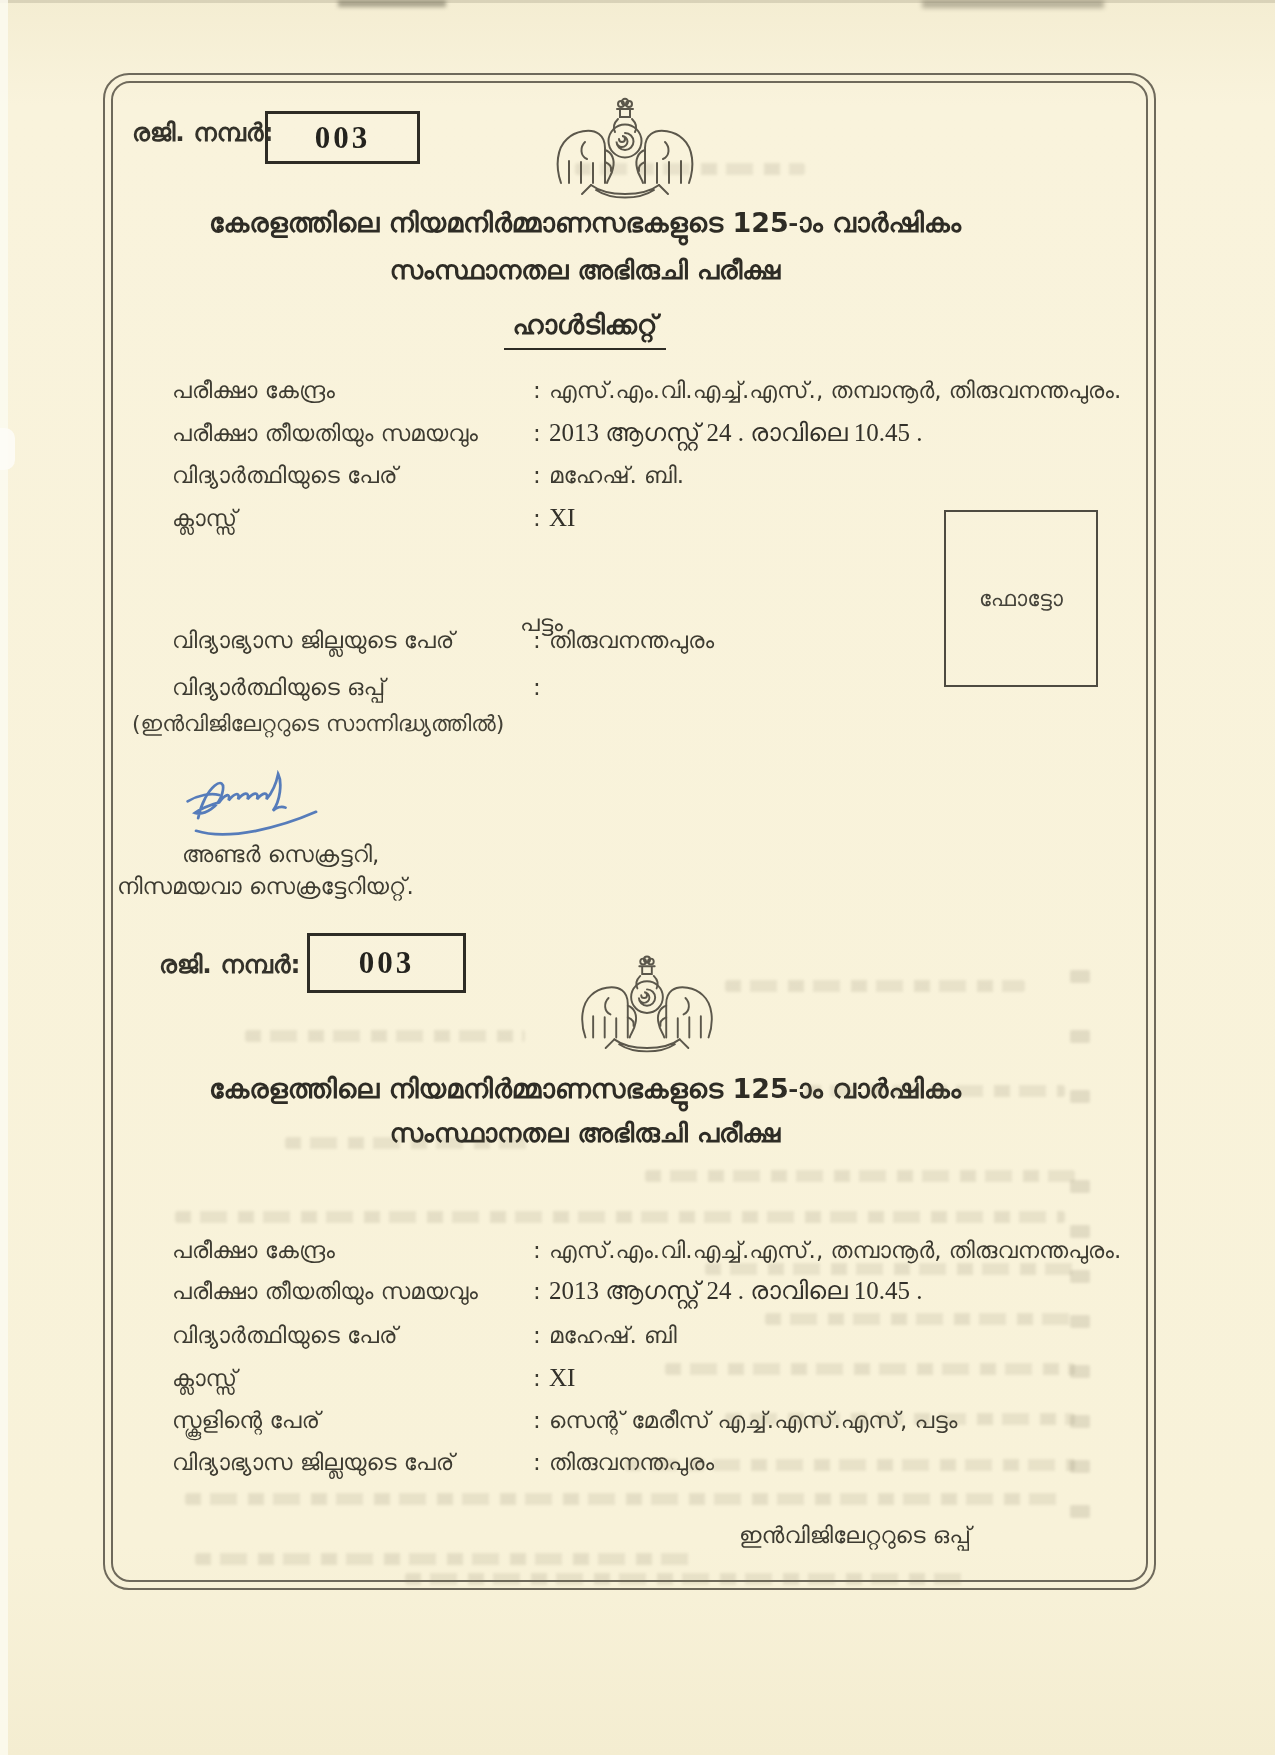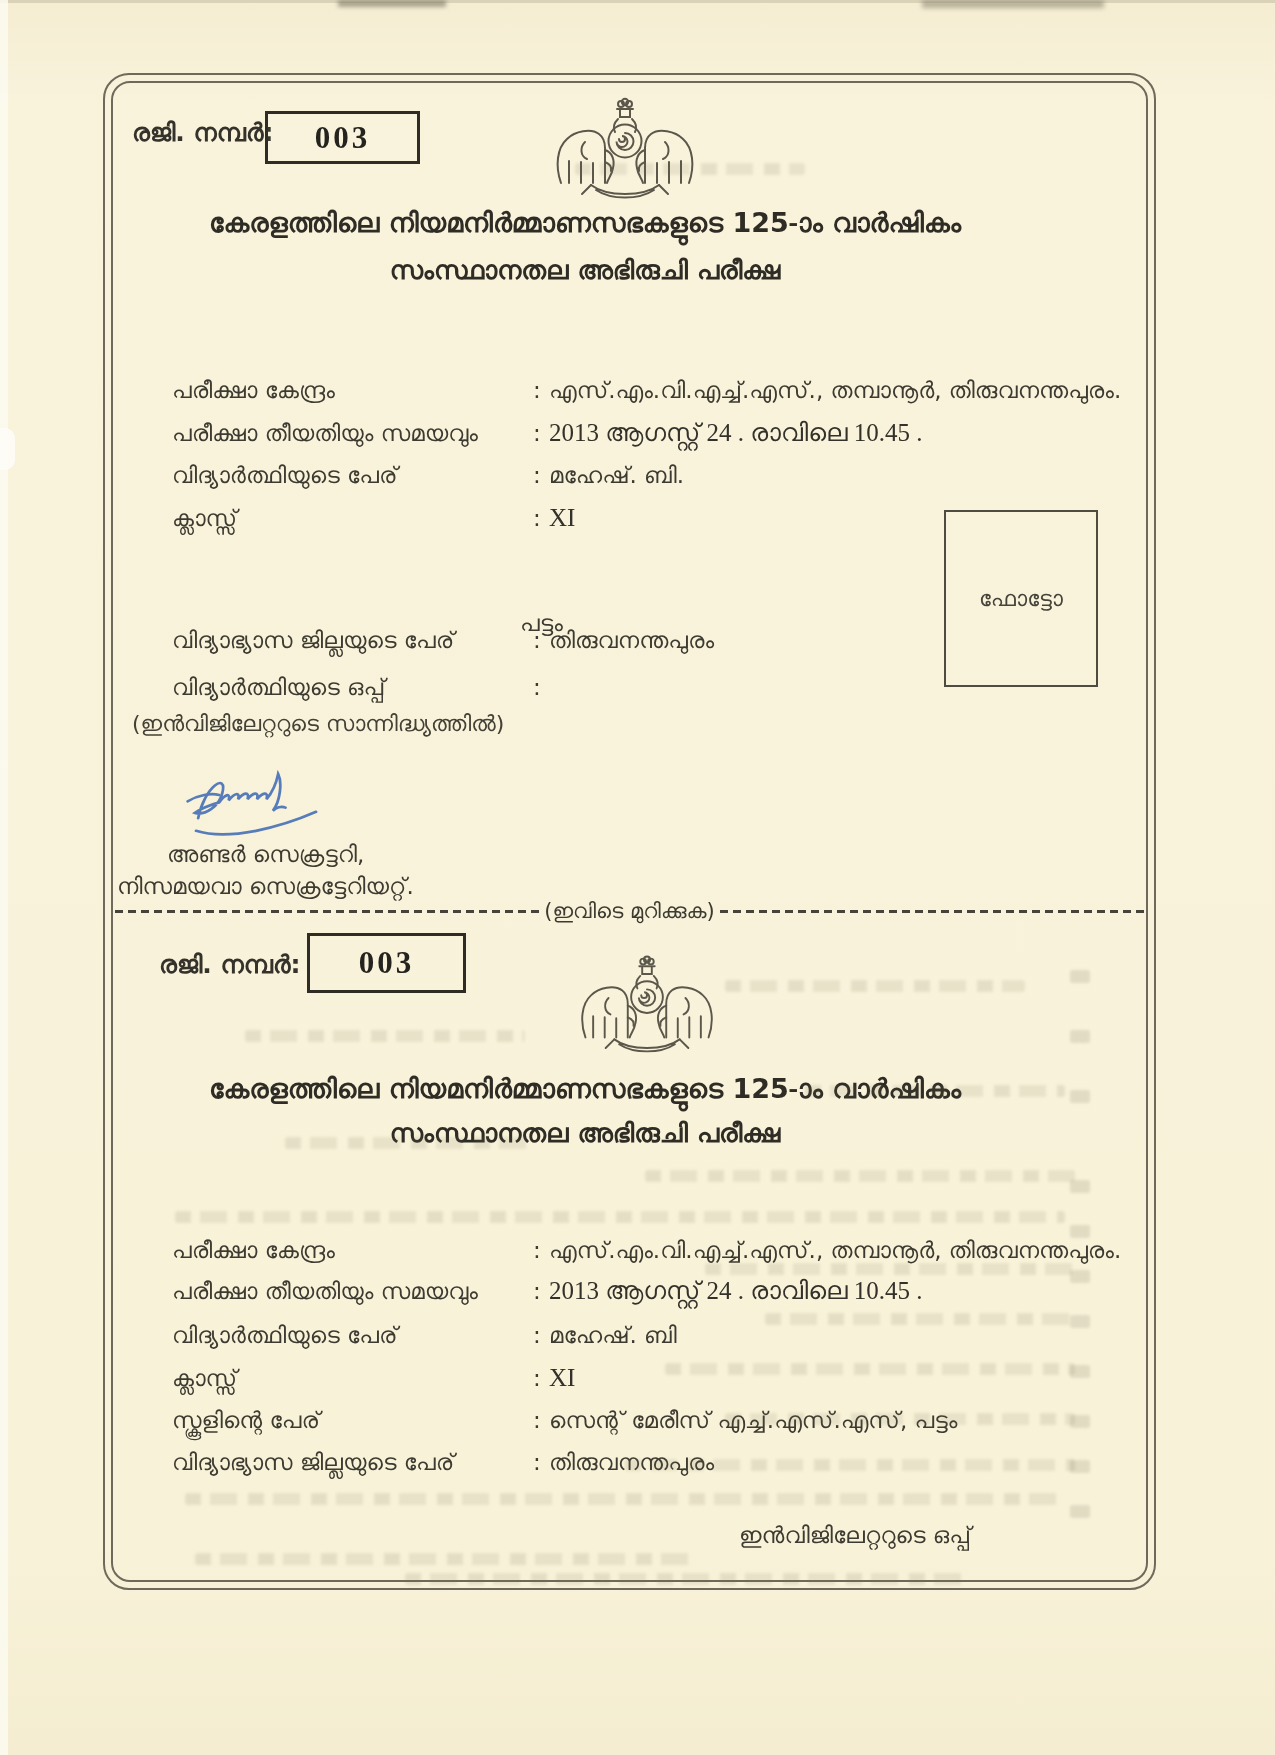--- a/index.html
+++ b/index.html
@@ -100,20 +100,23 @@
       <path d="M71,31 C67,35 66,40 68,44 M85,31 C89,35 90,40 88,44"></path>
       <circle cx="78" cy="53" r="16.5"></circle>
       <path d="M78,45 a8.5,8.5 0 1,1 -8.5,8.5 a5.5,5.5 0 1,0 5.5,-5.5 a3,3 0 1,1 -3,3"></path>
       <path d="M44,97 C60,109 96,109 112,97 M49,102 C64,112 92,112 107,102"></path>
       <path d="M44,97 L35,106 M112,97 L121,106"></path>
     </g>
   </svg>
 
   <div class="abs title t1" style="top:132px;">കേരളത്തിലെ നിയമനിർമ്മാണസഭകളുടെ 125-ാം വാർഷികം</div>
   <div class="abs title t2" style="top:180px;">സംസ്ഥാനതല അഭിരുചി പരീക്ഷ</div>
+  <div class="abs title hallticket" style="top:234px;">
+    <span>ഹാൾടിക്കറ്റ്</span>
+  </div>
 
   <div class="row" style="top:302px;">
     <span class="lbl">പരീക്ഷാ കേന്ദ്രം</span><span class="col">:</span><span class="val">എസ്.എം.വി.എച്ച്.എസ്., തമ്പാനൂർ, തിരുവനന്തപുരം.</span>
   </div>
   <div class="row" style="top:344px;">
     <span class="lbl">പരീക്ഷാ തീയതിയും സമയവും</span><span class="col">:</span><span class="val serif">2013 ആഗസ്റ്റ് 24 .  രാവിലെ 10.45 .</span>
   </div>
   <div class="row" style="top:387px;">
     <span class="lbl">വിദ്യാർത്ഥിയുടെ പേര്</span><span class="col">:</span><span class="val">മഹേഷ്. ബി.</span>
   </div>
@@ -133,28 +136,23 @@
     <span>ഫോട്ടോ</span>
   </div>
 
   <svg class="sig-svg" width="165" height="100" viewBox="0 0 150 95" aria-hidden="true">
     <g stroke="#567cba" stroke-width="2.6" fill="none" stroke-linecap="round">
       <path d="M30,60 C36,30 58,16 53,36 C50,49 36,58 27,55 C34,50 43,47 50,45 C55,38 61,35 59,43 C64,37 70,34 68,42 C73,36 79,34 77,42 C82,36 88,34 86,42 C91,36 97,34 95,42 C100,36 104,28 106,18 C110,26 108,44 101,53 C104,50 109,48 113,50"></path>
       <path d="M20,44 C30,38 42,36 50,38"></path>
       <path d="M28,72 C60,82 110,68 142,54"></path>
     </g>
   </svg>
-  <div class="signatory" style="left:62px;top:766px;">അണ്ടർ സെക്രട്ടറി,</div>
+  <div class="signatory" style="left:77px;top:766px;">അണ്ടർ സെക്രട്ടറി,</div>
   <div class="signatory" style="left:12px;top:798px;">നിസമയവാ സെക്രട്ടേറിയറ്റ്.</div>
 
-  <div class="cutline">
-    <div class="cutdash"></div>
-    <span>(ഇവിടെ മുറിക്കുക)</span>
-    <div class="cutdash"></div>
-  </div>
 
   <div class="abs reg-label" style="left:54px;top:875px;">രജി. നമ്പർ:</div>
   <div class="abs reg-box" style="left:202px;top:858px;width:153px;height:54px;">
     <span>003</span>
   </div>
 
   <svg class="emblem" style="left:467px;top:870px;" width="150" height="108" viewBox="0 0 156 110" aria-hidden="true">
     <g stroke="#4b473c" stroke-width="2" fill="none" stroke-linecap="round" opacity="0.9">
       <g>
         <path d="M14,95 C8,78 10,60 20,51 C28,43 44,40 52,46 C56,49 58,54 58,60 L58,95"></path>

